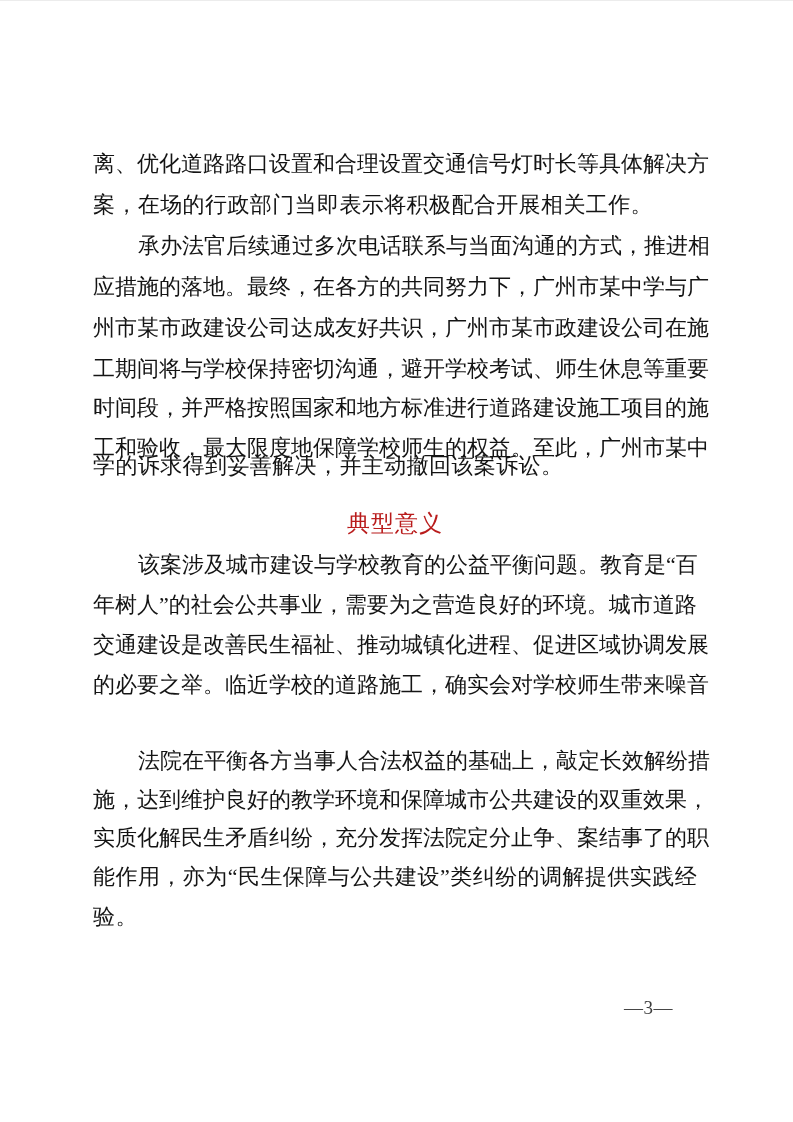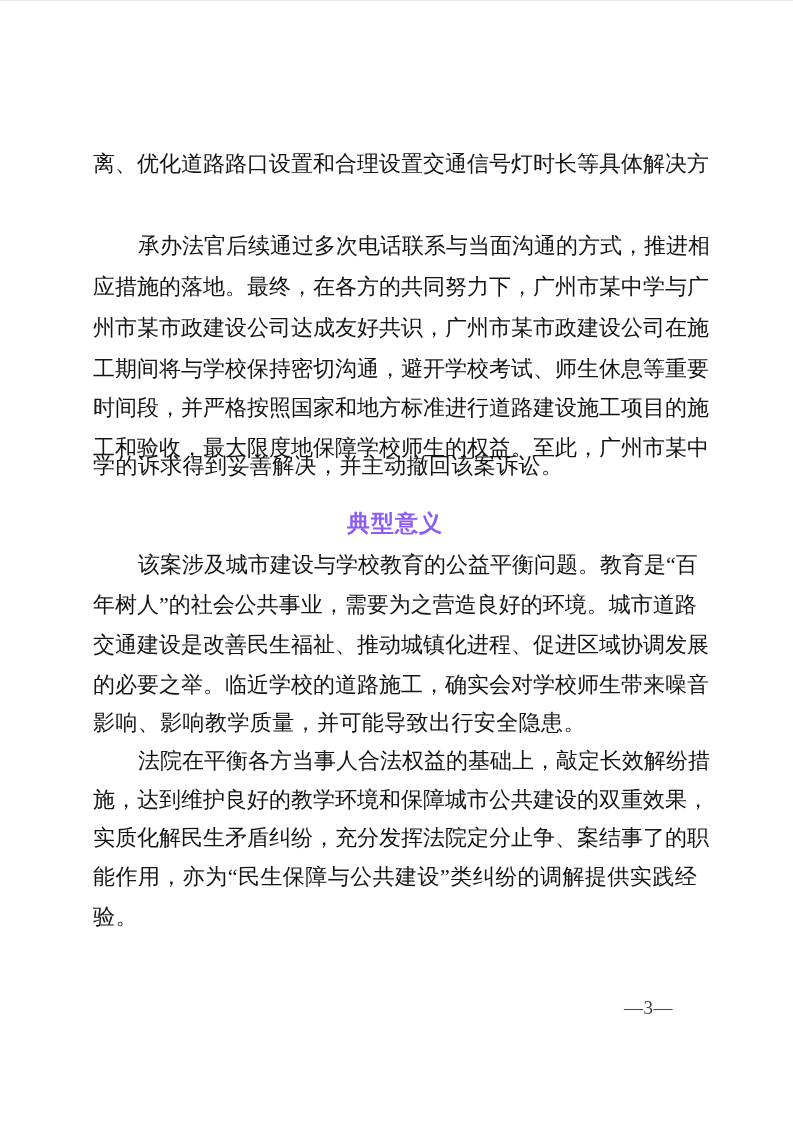--- a/index.html
+++ b/index.html
@@ -48,24 +48,24 @@
     flex: 0 0 auto;
     display: inline-block;
   }
   .line .indent {
     width: 45px;
   }
   .line.heading {
     display: block;
     text-align: center;
     font-family: "Liberation Sans", "DejaVu Sans", sans-serif;
-    font-weight: 700;
+    font-weight: 400;
     font-size: 23px;
     letter-spacing: 1px;
-    color: #8b5cf6;
+    color: #b91c1c;
   }
   .line.signature {
     text-align: right;
     padding-right: 17px;
     box-sizing: border-box;
   }
   .page-number {
     position: absolute;
     top: 997px;
     left: 0;
@@ -106,20 +106,21 @@
         <span>灯</span>
         <span>时</span>
         <span>长</span>
         <span>等</span>
         <span>具</span>
         <span>体</span>
         <span>解</span>
         <span>决</span>
         <span>方</span>
       </div>
+      <div class="line body" style="top: 191px;">案，在场的行政部门当即表示将积极配合开展相关工作。</div>
       <div class="line body full" style="top: 232px;">
         <span class="indent" style="width: 45px;"></span>
         <span>承</span>
         <span>办</span>
         <span>法</span>
         <span>官</span>
         <span>后</span>
         <span>续</span>
         <span>通</span>
         <span>过</span>
@@ -406,21 +407,20 @@
         <span>对</span>
         <span>学</span>
         <span>校</span>
         <span>师</span>
         <span>生</span>
         <span>带</span>
         <span>来</span>
         <span>噪</span>
         <span>音</span>
       </div>
-      <div class="line body" style="top: 709px;">影响、影响教学质量，并可能导致出行安全隐患。</div>
       <div class="line body full" style="top: 747px;">
         <span class="indent" style="width: 45px;"></span>
         <span>法</span>
         <span>院</span>
         <span>在</span>
         <span>平</span>
         <span>衡</span>
         <span>各</span>
         <span>方</span>
         <span>当</span>

